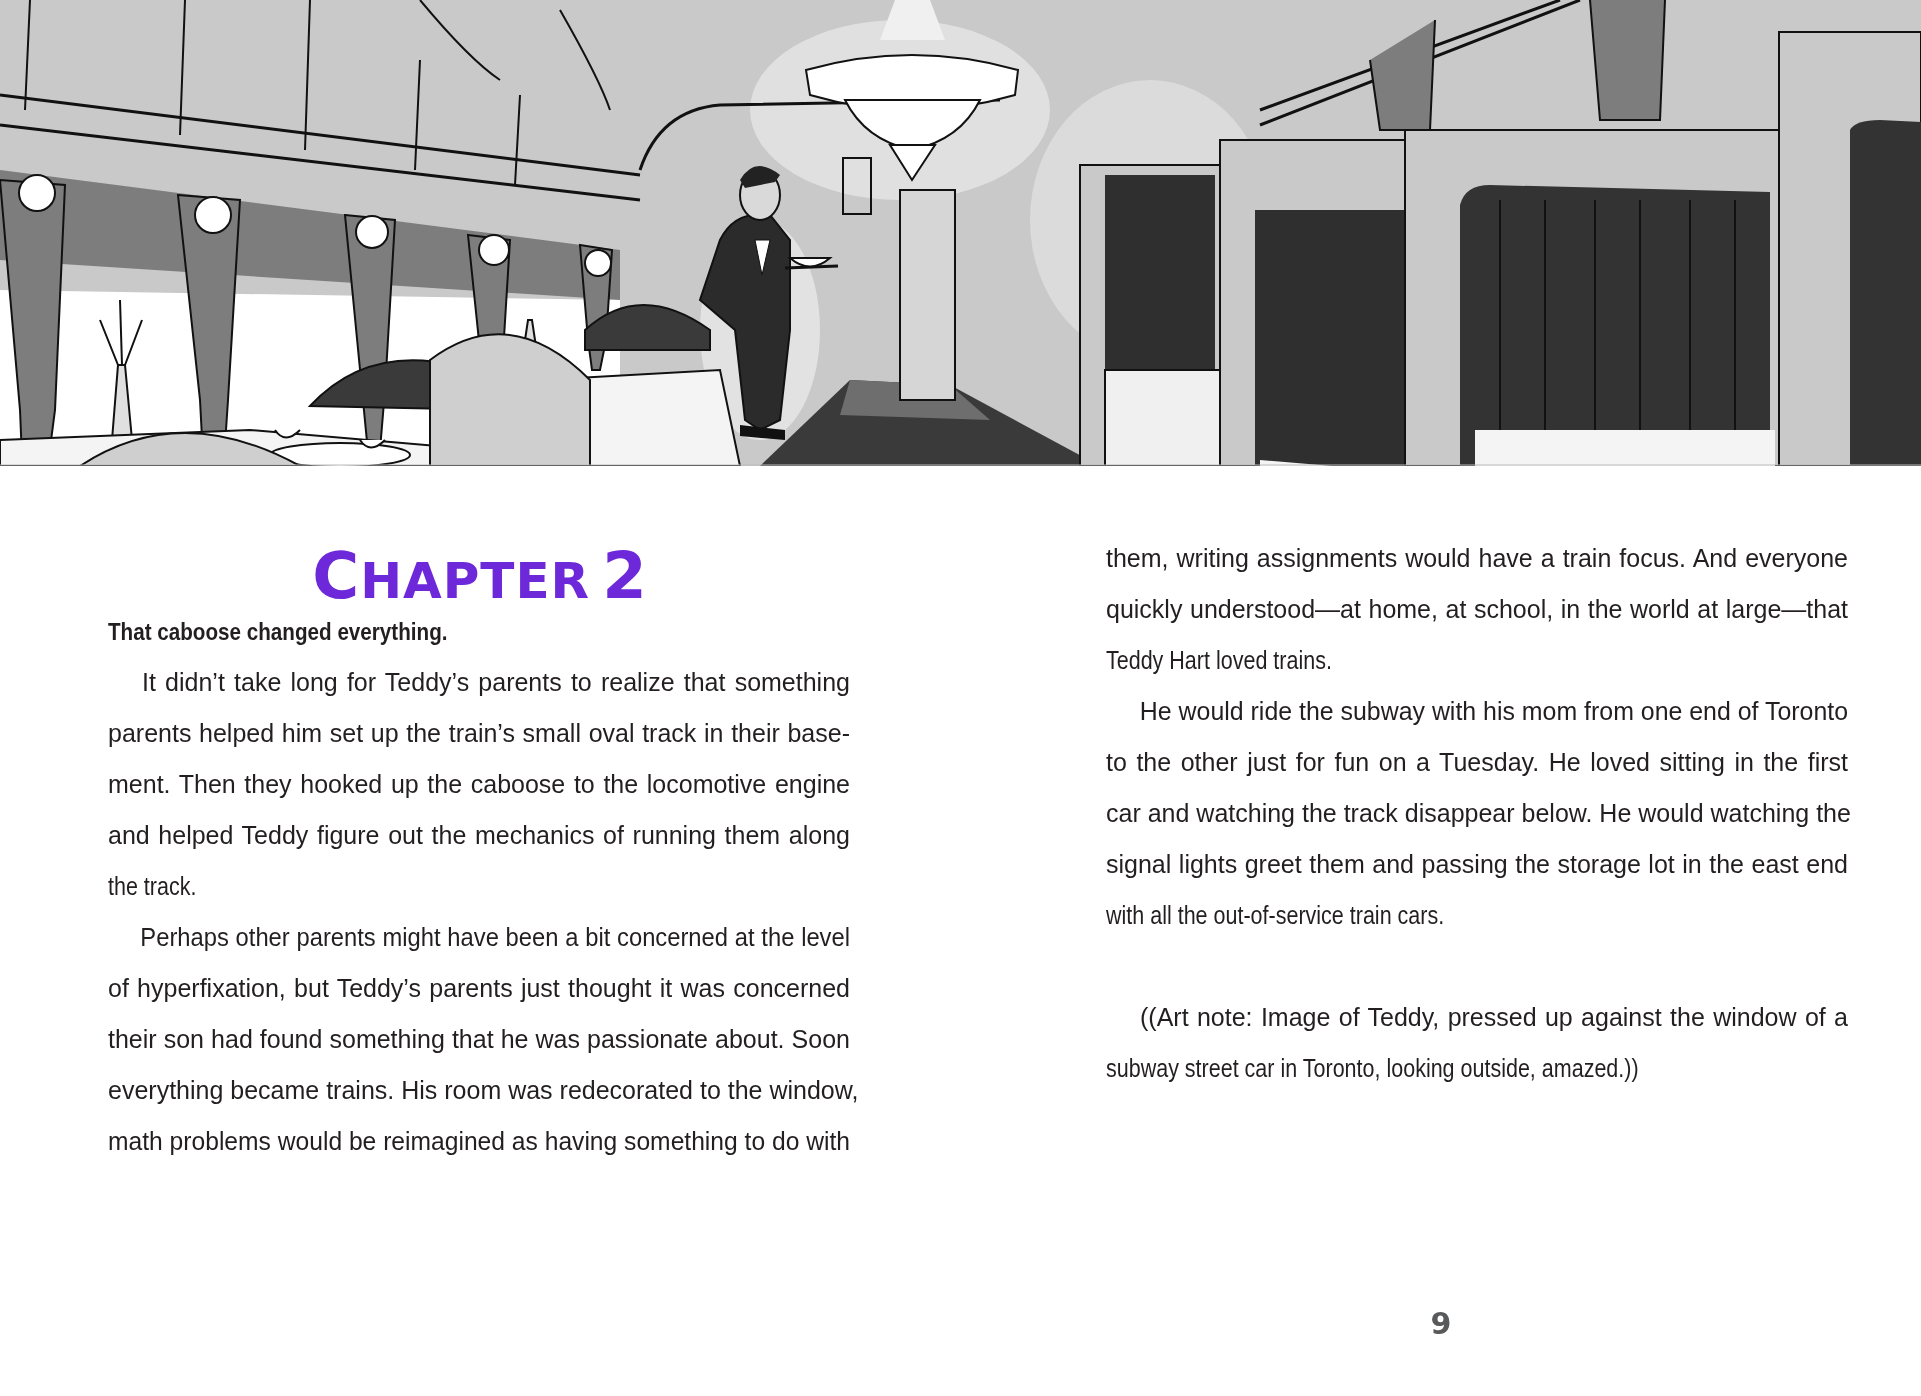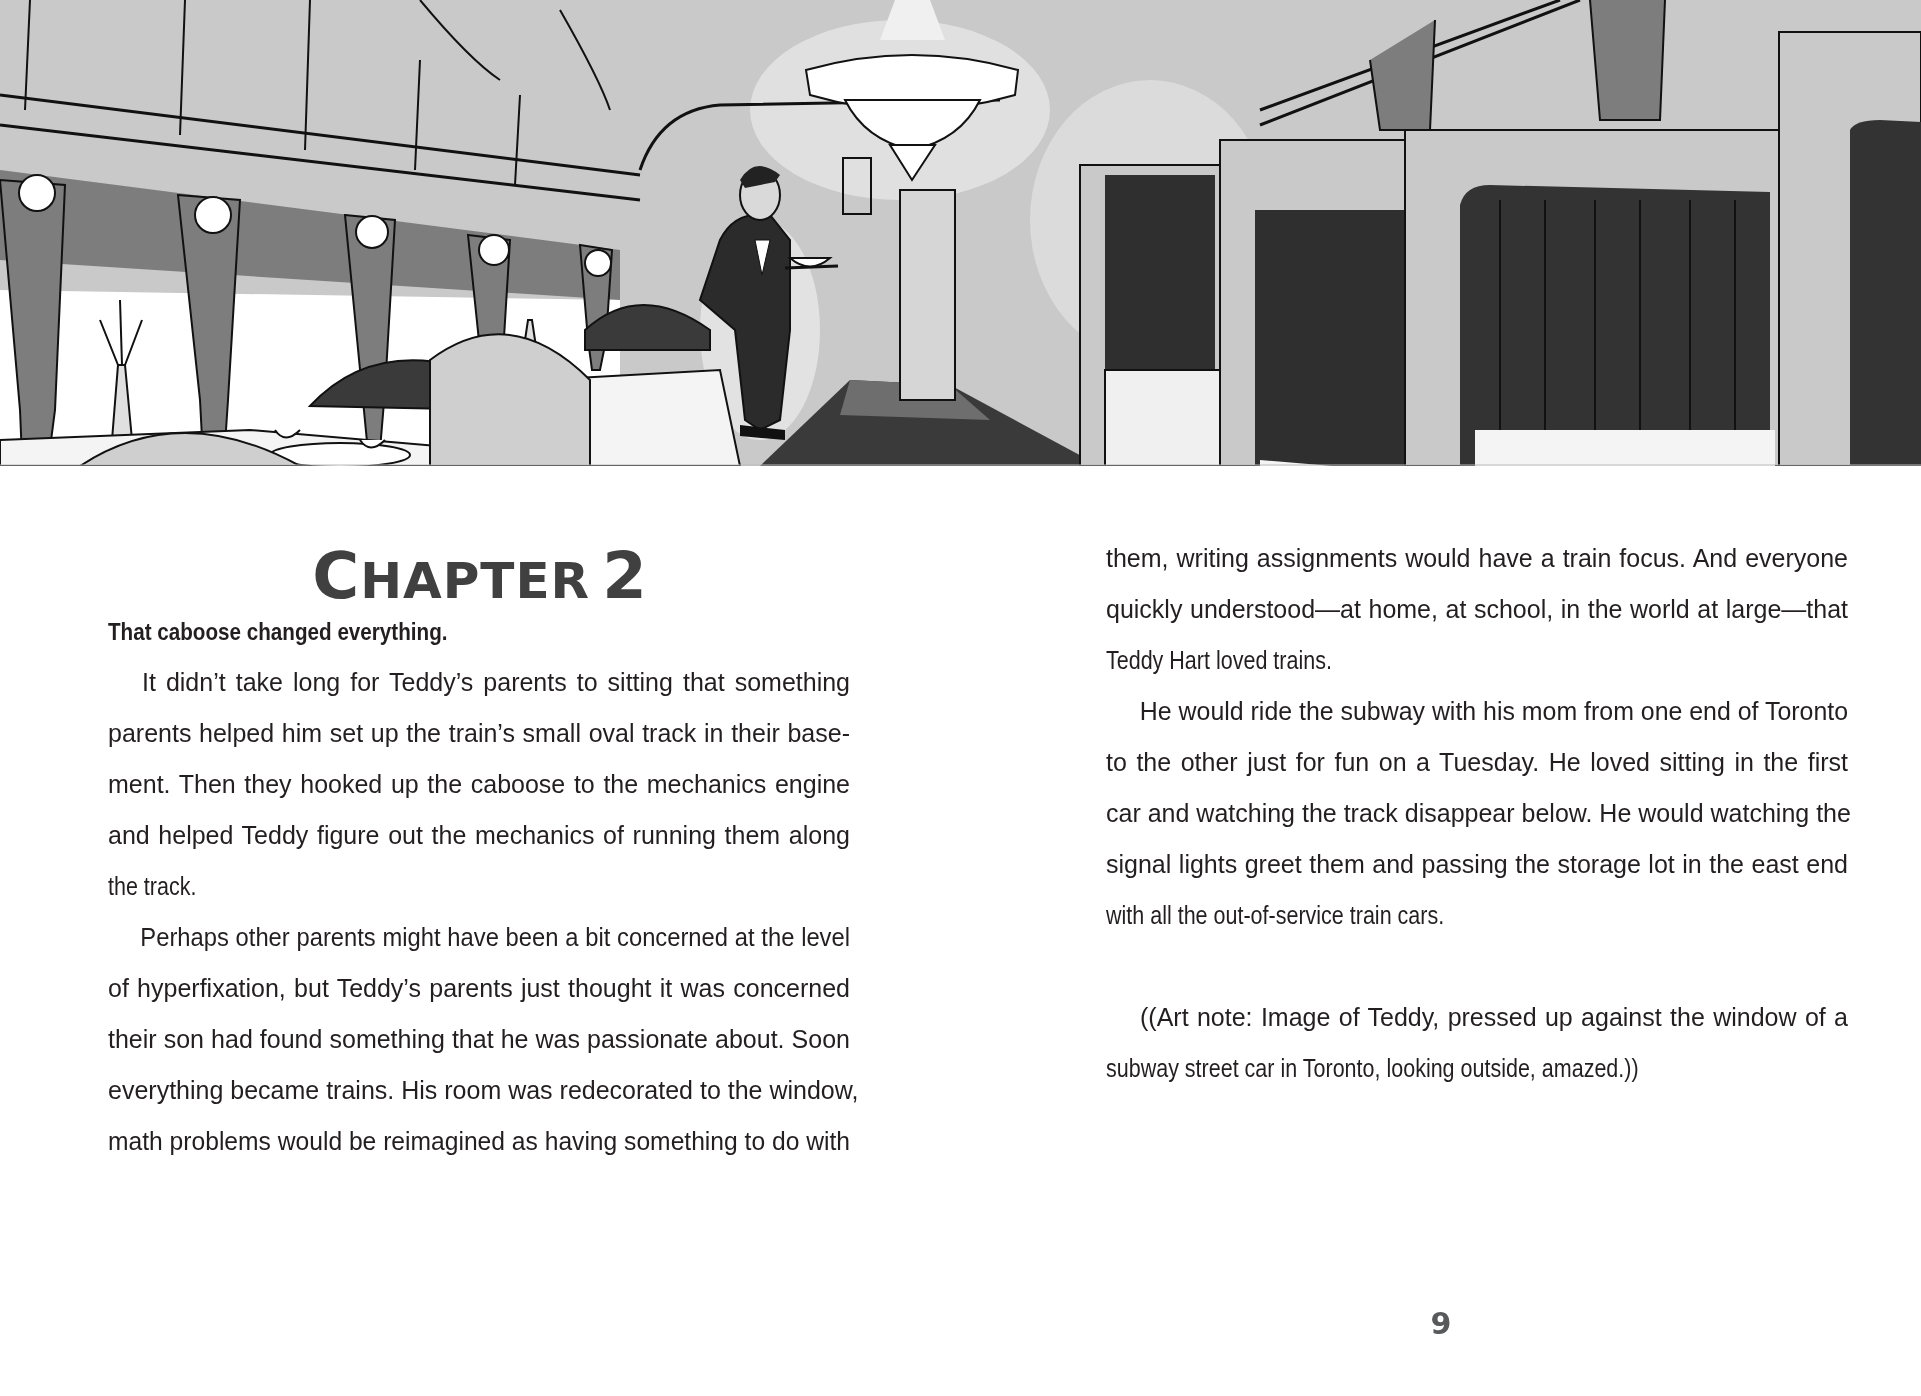--- a/index.html
+++ b/index.html
@@ -1,19 +1,19 @@
 <!DOCTYPE html>
 <html><head>
 <meta charset="utf-8">
 <style>
   html, body { margin:0; padding:0; background:#ffffff; }
   body { width:1921px; height:1396px; position:relative; overflow:hidden; font-family:"Liberation Sans", sans-serif; color:#231f20; }
   .illustration { position:absolute; left:0; top:0; width:1921px; height:466px; overflow:hidden; background:#c9c9c9; }
   .illustration svg { display:block; }
-  .chapter-title { position:absolute; left:0; top:518px; width:960px; text-align:center; font-family:"DejaVu Sans", sans-serif; font-weight:bold; color:#404040; letter-spacing:1px; }
+  .chapter-title { position:absolute; left:0; top:518px; width:960px; text-align:center; font-family:"DejaVu Sans", sans-serif; font-weight:bold; color:#6d28d9; letter-spacing:1px; }
   .chapter-title .big { font-size:64px; }
   .chapter-title .small { font-size:50px; }
   .col { position:absolute; width:742px; }
   .col-left { left:108px; top:606px; }
   .col-right { left:1106px; top:533px; }
   .line { height:51px; line-height:51px; font-size:25px; white-space:nowrap; text-align:justify; text-align-last:justify; transform-origin:left center; }
   .line.last { text-align-last:left; }
   .line.indent { padding-left:34px; box-sizing:border-box; }
   .line.lead { font-weight:bold; font-size:24px; text-align-last:left; }
   .line.blank { height:51px; }
@@ -114,23 +114,23 @@
     <path d="M1370 60 L1380 130 L1430 130 L1435 20" fill="#7d7d7d" stroke="#111" stroke-width="2"></path>
 
     <line x1="0" y1="465" x2="1921" y2="465" stroke="#bbbbbb" stroke-width="1"></line>
   </svg>
 </div>
 
 <h1 class="chapter-title"><span class="big">C</span><span class="small">HAPTER</span> <span class="big">2</span></h1>
 
 <div class="col col-left">
   <div class="line lead" style="transform: scaleX(0.86);">That caboose changed everything.</div>
-  <div class="line indent">It didn’t take long for Teddy’s parents to sitting that something</div>
+  <div class="line indent">It didn’t take long for Teddy’s parents to realize that something</div>
   <div class="line">parents helped him set up the train’s small oval track in their base-</div>
-  <div class="line">ment. Then they hooked up the caboose to the mechanics engine</div>
+  <div class="line">ment. Then they hooked up the caboose to the locomotive engine</div>
   <div class="line">and helped Teddy figure out the mechanics of running them along</div>
   <div class="line last" style="transform: scaleX(0.86);">the track.</div>
   <div class="line indent" style="transform: scaleX(0.950435); width: 780.695px; text-align-last: justify;">Perhaps other parents might have been a bit concerned at the level</div>
   <div class="line">of hyperfixation, but Teddy’s parents just thought it was concerned</div>
   <div class="line">their son had found something that he was passionate about. Soon</div>
   <div class="line">everything became trains. His room was redecorated to the window,</div>
   <div class="line" style="transform: scaleX(0.985126); width: 753.203px; text-align-last: justify;">math problems would be reimagined as having something to do with</div>
 </div>
 
 <div class="col col-right">

